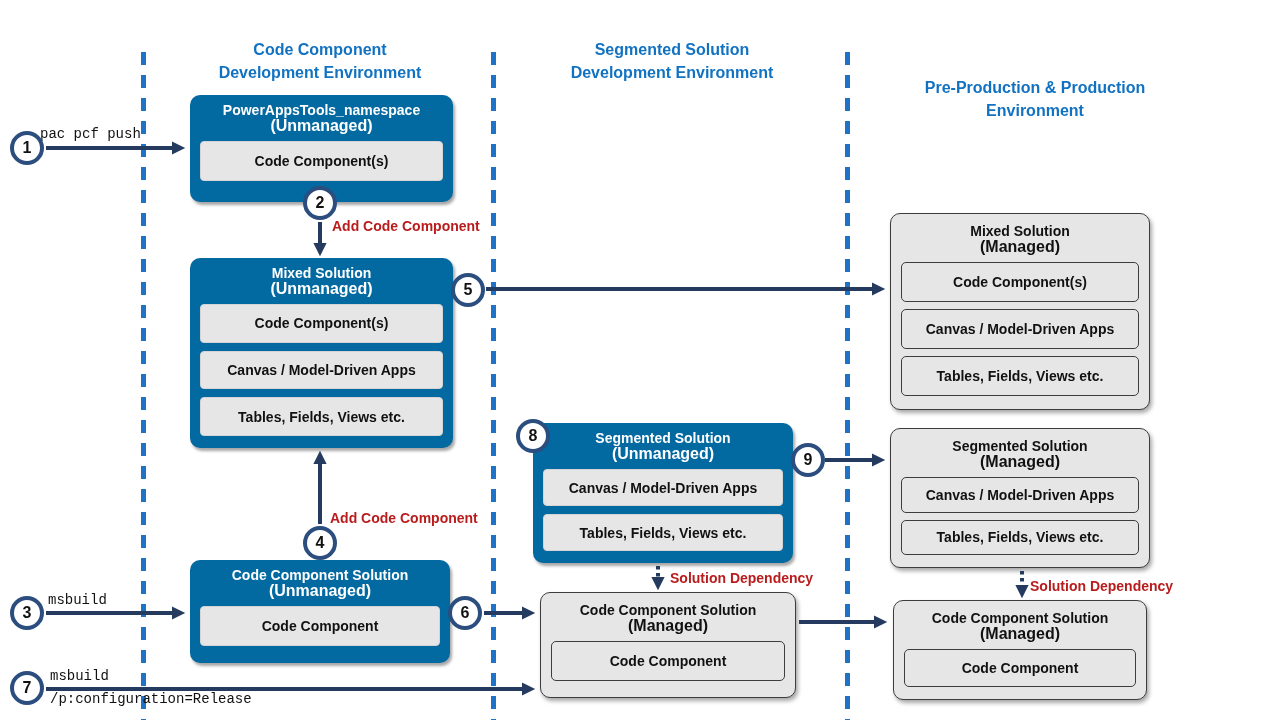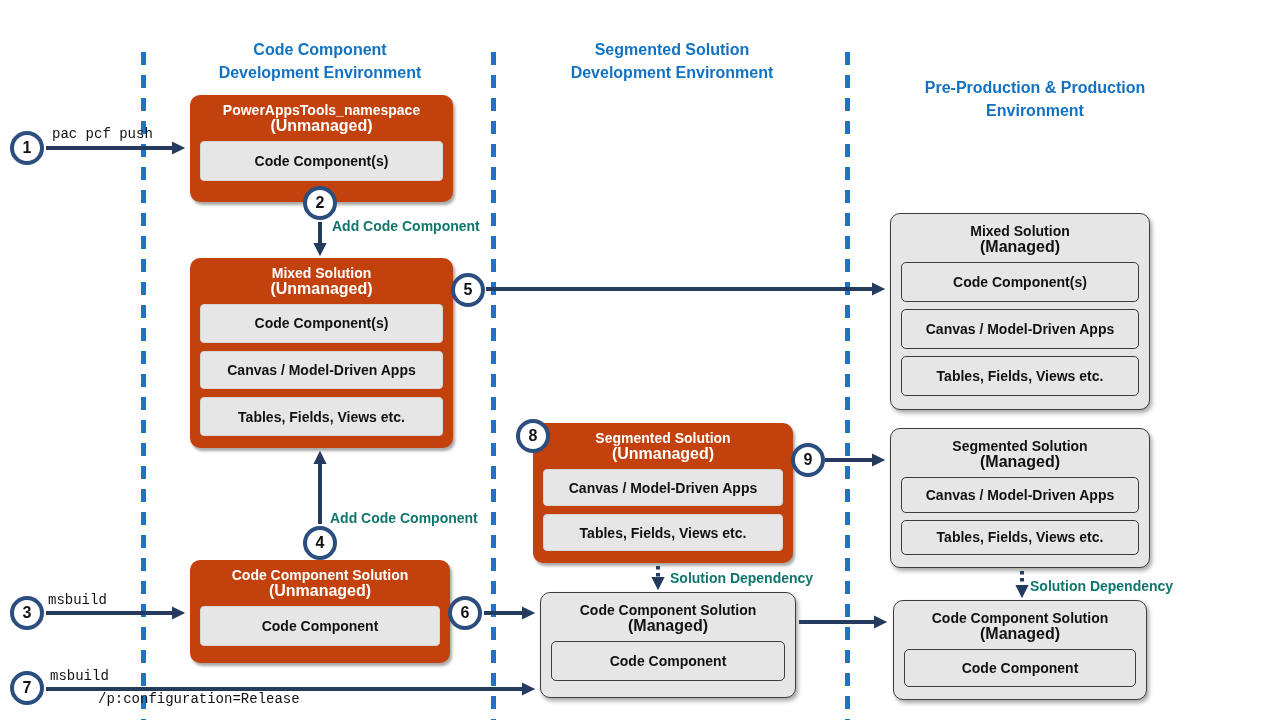--- a/index.html
+++ b/index.html
@@ -8,21 +8,21 @@
 
   
   .col-header{position:absolute;text-align:center;color:#1272C2;font-weight:700;
               font-size:16px;line-height:23px;}
 
   
   .divider{position:absolute;top:52px;height:668px;width:5px;
            background:repeating-linear-gradient(to bottom,#1E73C8 0 13px,transparent 13px 23px);}
 
   
-  .pbox{position:absolute;background:#c2410c;border-radius:10px;
+  .pbox{position:absolute;background:#0369a1;border-radius:10px;
         box-shadow:2px 3px 3px rgba(0,0,0,.35);
         display:flex;flex-direction:column;padding:7px 10px 12px;box-sizing:border-box;}
   .pbox .hdr{text-align:center;color:#ffffff;margin-bottom:8px;}
   .hdr .t{font-size:14px;font-weight:700;line-height:17px;}
   .hdr .s{font-size:16px;font-weight:700;line-height:14px;}
   .pitem{background:#E7E6E6;border:1px solid #d6d4d4;border-radius:4px;height:38px;
          display:flex;align-items:center;justify-content:center;
          font-weight:700;font-size:14px;color:#111;}
   .pbox .pitem + .pitem{margin-top:8px;}
 
@@ -35,21 +35,21 @@
          display:flex;align-items:center;justify-content:center;
          font-weight:700;font-size:14px;color:#111;}
   .gbox .gitem + .gitem{margin-top:7px;}
 
   
   .step{position:absolute;width:34px;height:34px;box-sizing:border-box;border-radius:50%;
         background:#fff;border:4px solid #2B4E7E;display:flex;align-items:center;
         justify-content:center;font-weight:700;font-size:16px;color:#111;z-index:6;}
 
   
-  .arrow-label{position:absolute;font-weight:700;font-size:14px;color:#0f766e;z-index:5;white-space:nowrap;}
+  .arrow-label{position:absolute;font-weight:700;font-size:14px;color:#b91c1c;z-index:5;white-space:nowrap;}
   .cmd{position:absolute;font-family:"Liberation Mono","DejaVu Sans Mono",monospace;
        font-size:14px;color:#111;z-index:5;white-space:nowrap;}
 
   svg.arrows{position:absolute;left:0;top:0;z-index:4;pointer-events:none;}
 </style>
 </head>
 <body>
 
 <div id="stage">
 
@@ -154,24 +154,24 @@
       <line x1="486" y1="289" x2="878" y2="289" marker-end="url(#ah)"></line>
       <line x1="484" y1="613" x2="528" y2="613" marker-end="url(#ah)"></line>
       <line x1="46" y1="689" x2="528" y2="689" marker-end="url(#ah)"></line>
       <line x1="825" y1="460" x2="878" y2="460" marker-end="url(#ah)"></line>
       <line x1="799" y1="622" x2="880" y2="622" marker-end="url(#ah)"></line>
       <line x1="658" y1="566" x2="658" y2="583" stroke-dasharray="3.5 3.5" marker-end="url(#ah)"></line>
       <line x1="1022" y1="571" x2="1022" y2="591" stroke-dasharray="3.5 3.5" marker-end="url(#ah)"></line>
     </g>
   </svg>
 
-  <div class="cmd" style="left:52px;top:126px;">pac pcf push</div>
+  <div class="cmd" style="left:40px;top:126px;">pac pcf push</div>
   <div class="cmd" style="left:48px;top:592px;">msbuild</div>
   <div class="cmd" style="left:50px;top:668px;">msbuild</div>
-  <div class="cmd" style="left:50px;top:691px;margin-left:48px;">/p:configuration=Release</div>
+  <div class="cmd" style="left:50px;top:691px;">/p:configuration=Release</div>
 
   <div class="arrow-label" style="left:332px;top:218px;">Add Code Component</div>
   <div class="arrow-label" style="left:330px;top:510px;">Add Code Component</div>
   <div class="arrow-label" style="left:670px;top:570px;">Solution Dependency</div>
   <div class="arrow-label" style="left:1030px;top:578px;">Solution Dependency</div>
 
   <div class="step" style="left:10px;top:131px;">1</div>
   <div class="step" style="left:303px;top:186px;">2</div>
   <div class="step" style="left:10px;top:596px;">3</div>
   <div class="step" style="left:303px;top:526px;">4</div>

